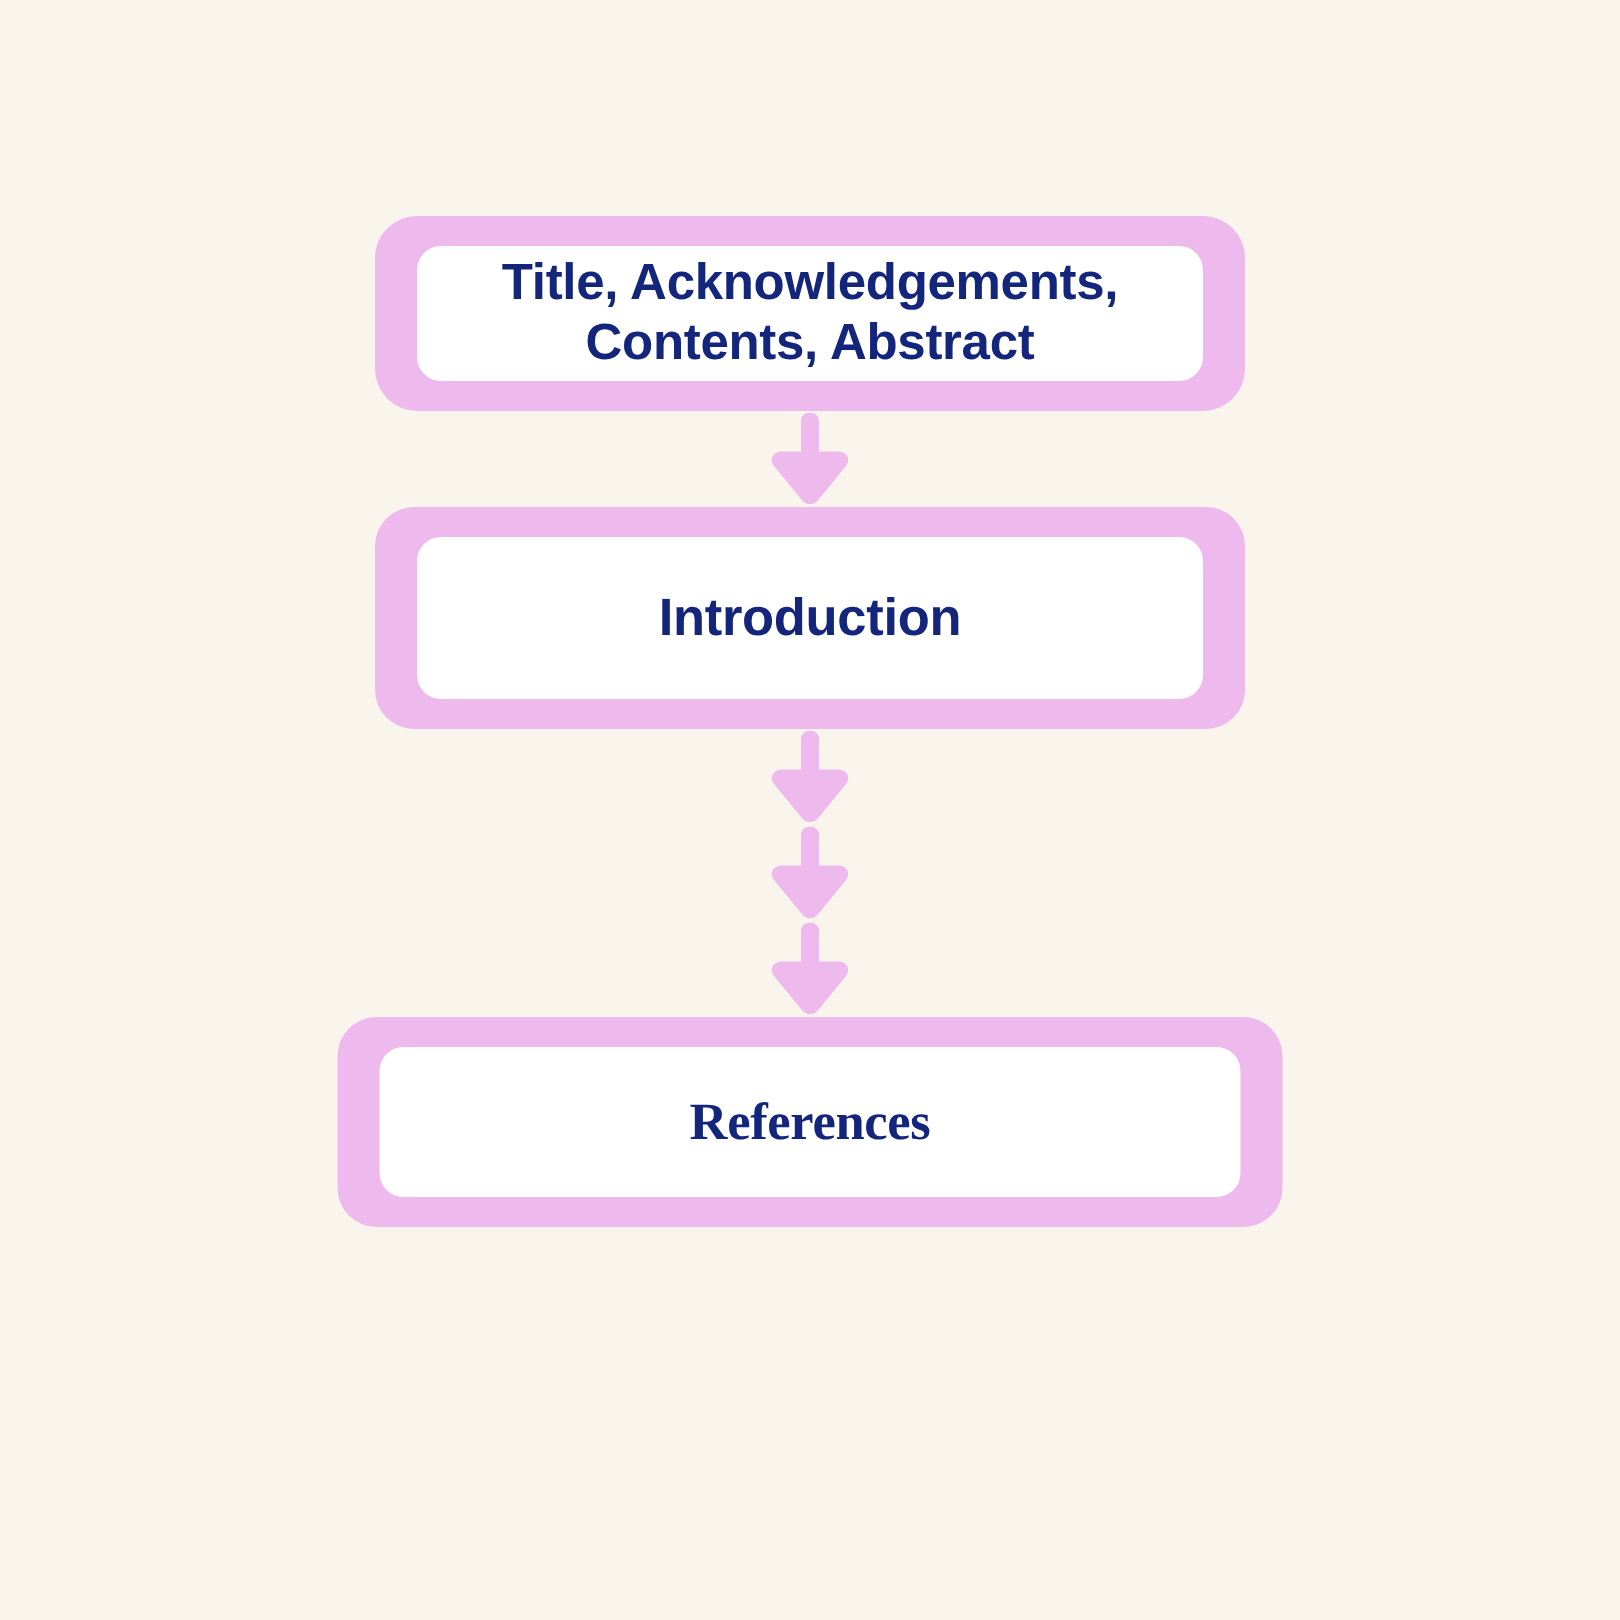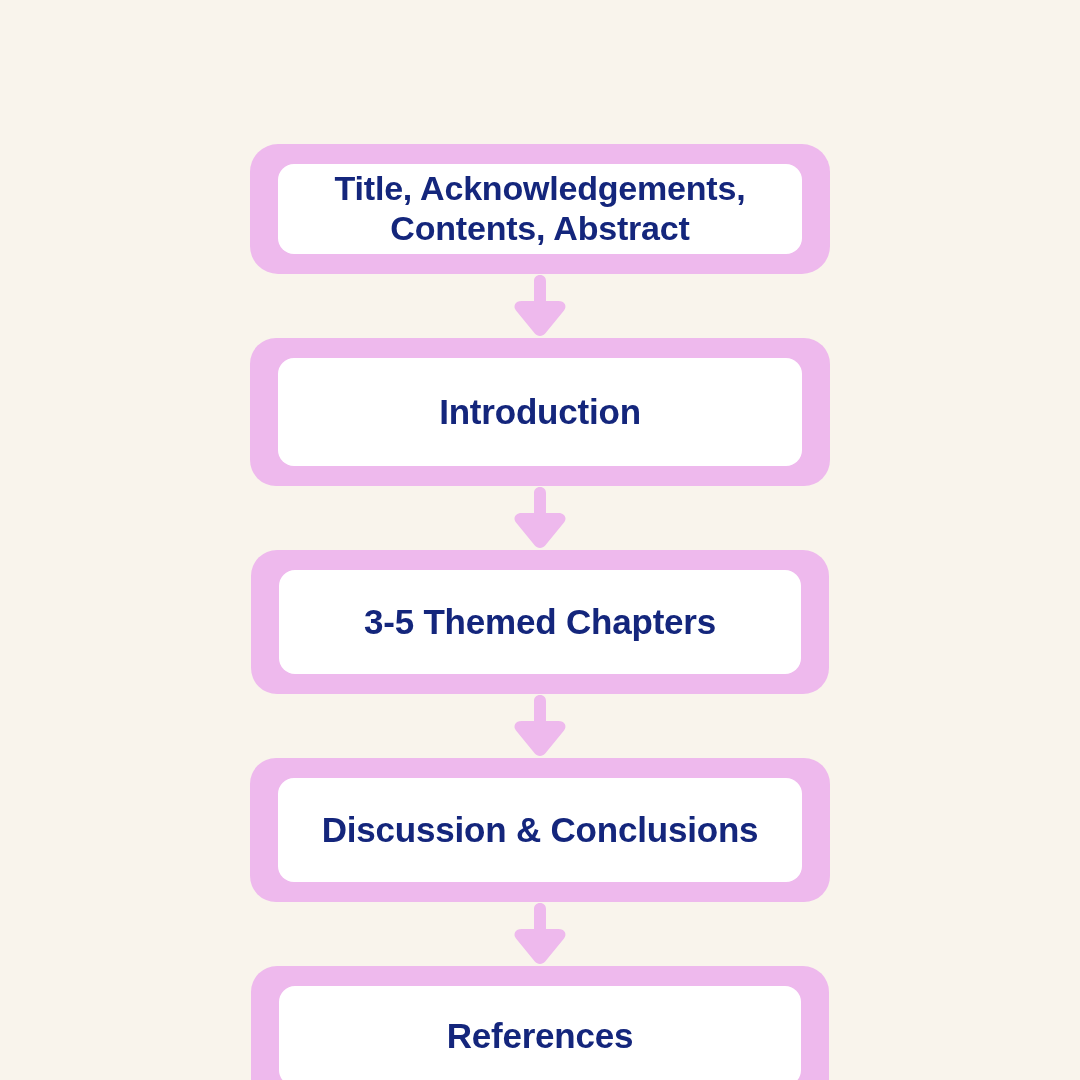--- a/index.html
+++ b/index.html
@@ -66,21 +66,21 @@
 
   .node.n2 { width: 580px; }
   .node.n2 .node-inner { height: 108px; text-align: right; }
 
   .node.n3 { width: 578px; }
   .node.n3 .node-inner { height: 104px; }
 
   .node.n4 { width: 580px; }
   .node.n4 .node-inner { height: 104px; }
 
-  .node.n5 { width: 578px; }
+  .node.n5 { width: 630px; font-family: Liberation Serif, serif; }
   .node.n5 .node-inner { height: 100px; }
 
   .connector {
     width: 70px;
     height: 64px;
     display: flex;
     align-items: center;
     justify-content: center;
   }
   .connector svg { display: block; }
@@ -132,48 +132,38 @@
         L33.2 58.6
         C30.6 61.8 25.4 61.8 22.8 58.6
         L4 35.6
         C0.5 31 3.5 26 9.5 26
         L22 26
         L22 6
         C22 2.4 24.4 0 28 0 Z"></path>
     </svg>
   </div>
 
-  <div class="node n3">
-    <div class="node-inner">
-      <span class="node-label">3-5 Themed Chapters</span>
-    </div>
-  </div>
 
   <div class="connector">
     <svg width="56" height="62" viewBox="0 0 56 62" aria-hidden="true">
       <path class="arrow-shape" d="M28 0
         C31.6 0 34 2.4 34 6
         L34 26
         L46.5 26
         C52.5 26 55.5 31 52 35.6
         L33.2 58.6
         C30.6 61.8 25.4 61.8 22.8 58.6
         L4 35.6
         C0.5 31 3.5 26 9.5 26
         L22 26
         L22 6
         C22 2.4 24.4 0 28 0 Z"></path>
     </svg>
   </div>
 
-  <div class="node n4">
-    <div class="node-inner">
-      <span class="node-label">Discussion &amp; Conclusions</span>
-    </div>
-  </div>
 
   <div class="connector">
     <svg width="56" height="62" viewBox="0 0 56 62" aria-hidden="true">
       <path class="arrow-shape" d="M28 0
         C31.6 0 34 2.4 34 6
         L34 26
         L46.5 26
         C52.5 26 55.5 31 52 35.6
         L33.2 58.6
         C30.6 61.8 25.4 61.8 22.8 58.6

